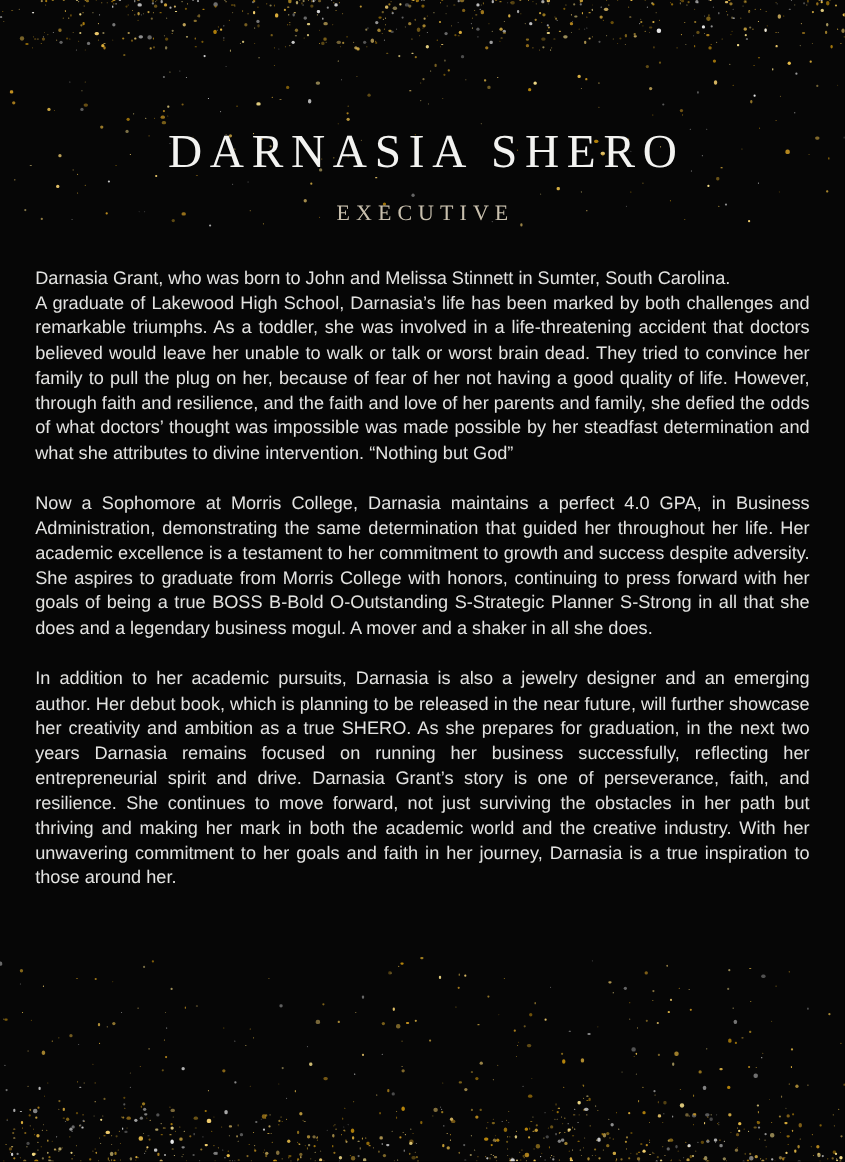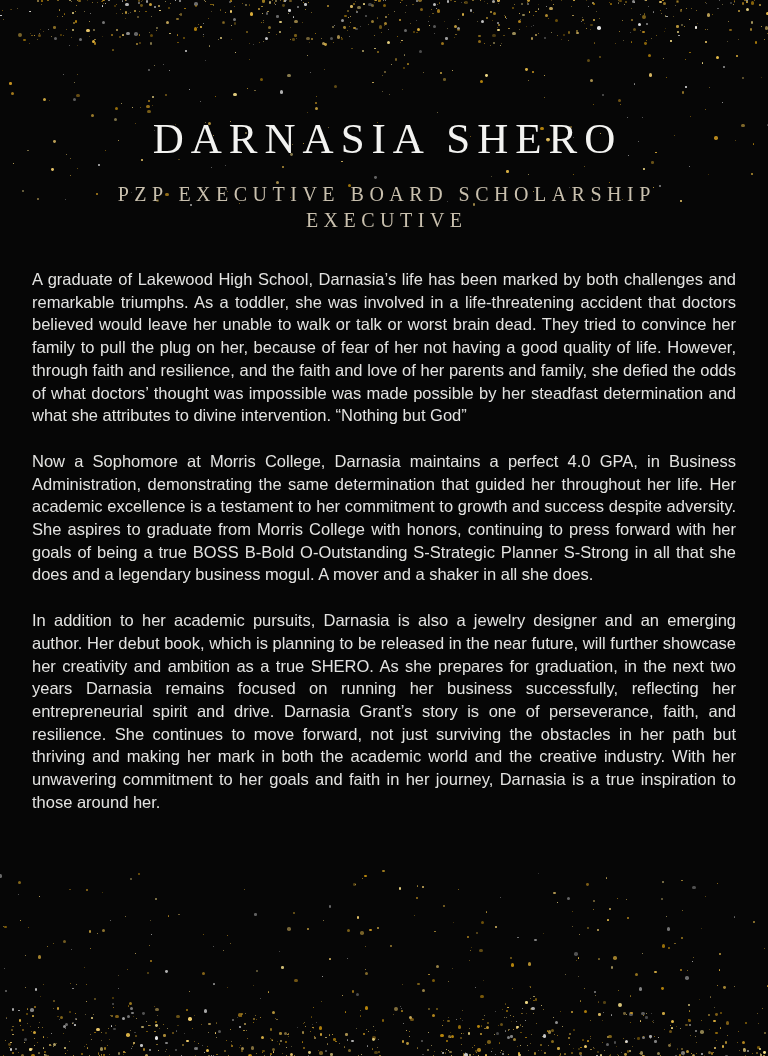--- a/index.html
+++ b/index.html
@@ -1610,25 +1610,25 @@
       <div class="dot" style="left: 440.9px; top: 1051.4px; width: 0.8px; height: 0.8px; background: rgb(226, 179, 60); opacity: 0.62;"></div>
       <div class="dot" style="left: 642.7px; top: 1014.7px; width: 0.8px; height: 0.8px; background: rgb(226, 179, 60); opacity: 1;"></div>
       <div class="dot" style="left: 692.9px; top: 1054.9px; width: 1.2px; height: 1.2px; background: rgb(226, 179, 60); opacity: 0.66;"></div>
     </div>
 
   <div class="content">
 
     <header class="header">
       <h1 class="title" style="color: rgb(243, 243, 241);">DARNASIA SHERO</h1>
       <div class="subtitle" style="color: rgb(201, 192, 174);">
-        <div>PZP EXECUTIVE BOARD SCHOLARSHIP</div>
         <div>EXECUTIVE</div>
       </div>
     </header>
 
     <main class="bio" style="color: rgb(227, 227, 225);">
+      <p>Darnasia Grant, who was born to John and Melissa Stinnett in Sumter, South Carolina.</p>
       <p class="justified">A graduate of Lakewood High School, Darnasia’s life has been marked by both challenges and remarkable triumphs. As a toddler, she was involved in a life-threatening accident that doctors believed would leave her unable to walk or talk or worst brain dead. They tried to convince her family to pull the plug on her, because of fear of her not having a good quality of life. However, through faith and resilience, and the faith and love of her parents and family, she defied the odds of what doctors’ thought was impossible was made possible by her steadfast determination and what she attributes to divine intervention. “Nothing but God”</p>
       <p class="justified spaced">Now a Sophomore at Morris College, Darnasia maintains a perfect 4.0 GPA, in Business Administration, demonstrating the same determination that guided her throughout her life. Her academic excellence is a testament to her commitment to growth and success despite adversity. She aspires to graduate from Morris College with honors, continuing to press forward with her goals of being a true BOSS B-Bold O-Outstanding S-Strategic Planner S-Strong in all that she does and a legendary business mogul. A mover and a shaker in all she does.</p>
       <p class="justified spaced">In addition to her academic pursuits, Darnasia is also a jewelry designer and an emerging author. Her debut book, which is planning to be released in the near future, will further showcase her creativity and ambition as a true SHERO. As she prepares for graduation, in the next two years Darnasia remains focused on running her business successfully, reflecting her entrepreneurial spirit and drive. Darnasia Grant’s story is one of perseverance, faith, and resilience. She continues to move forward, not just surviving the obstacles in her path but thriving and making her mark in both the academic world and the creative industry. With her unwavering commitment to her goals and faith in her journey, Darnasia is a true inspiration to those around her.</p>
     </main>
 
   </div>
 </div>
 
 </body></html>

